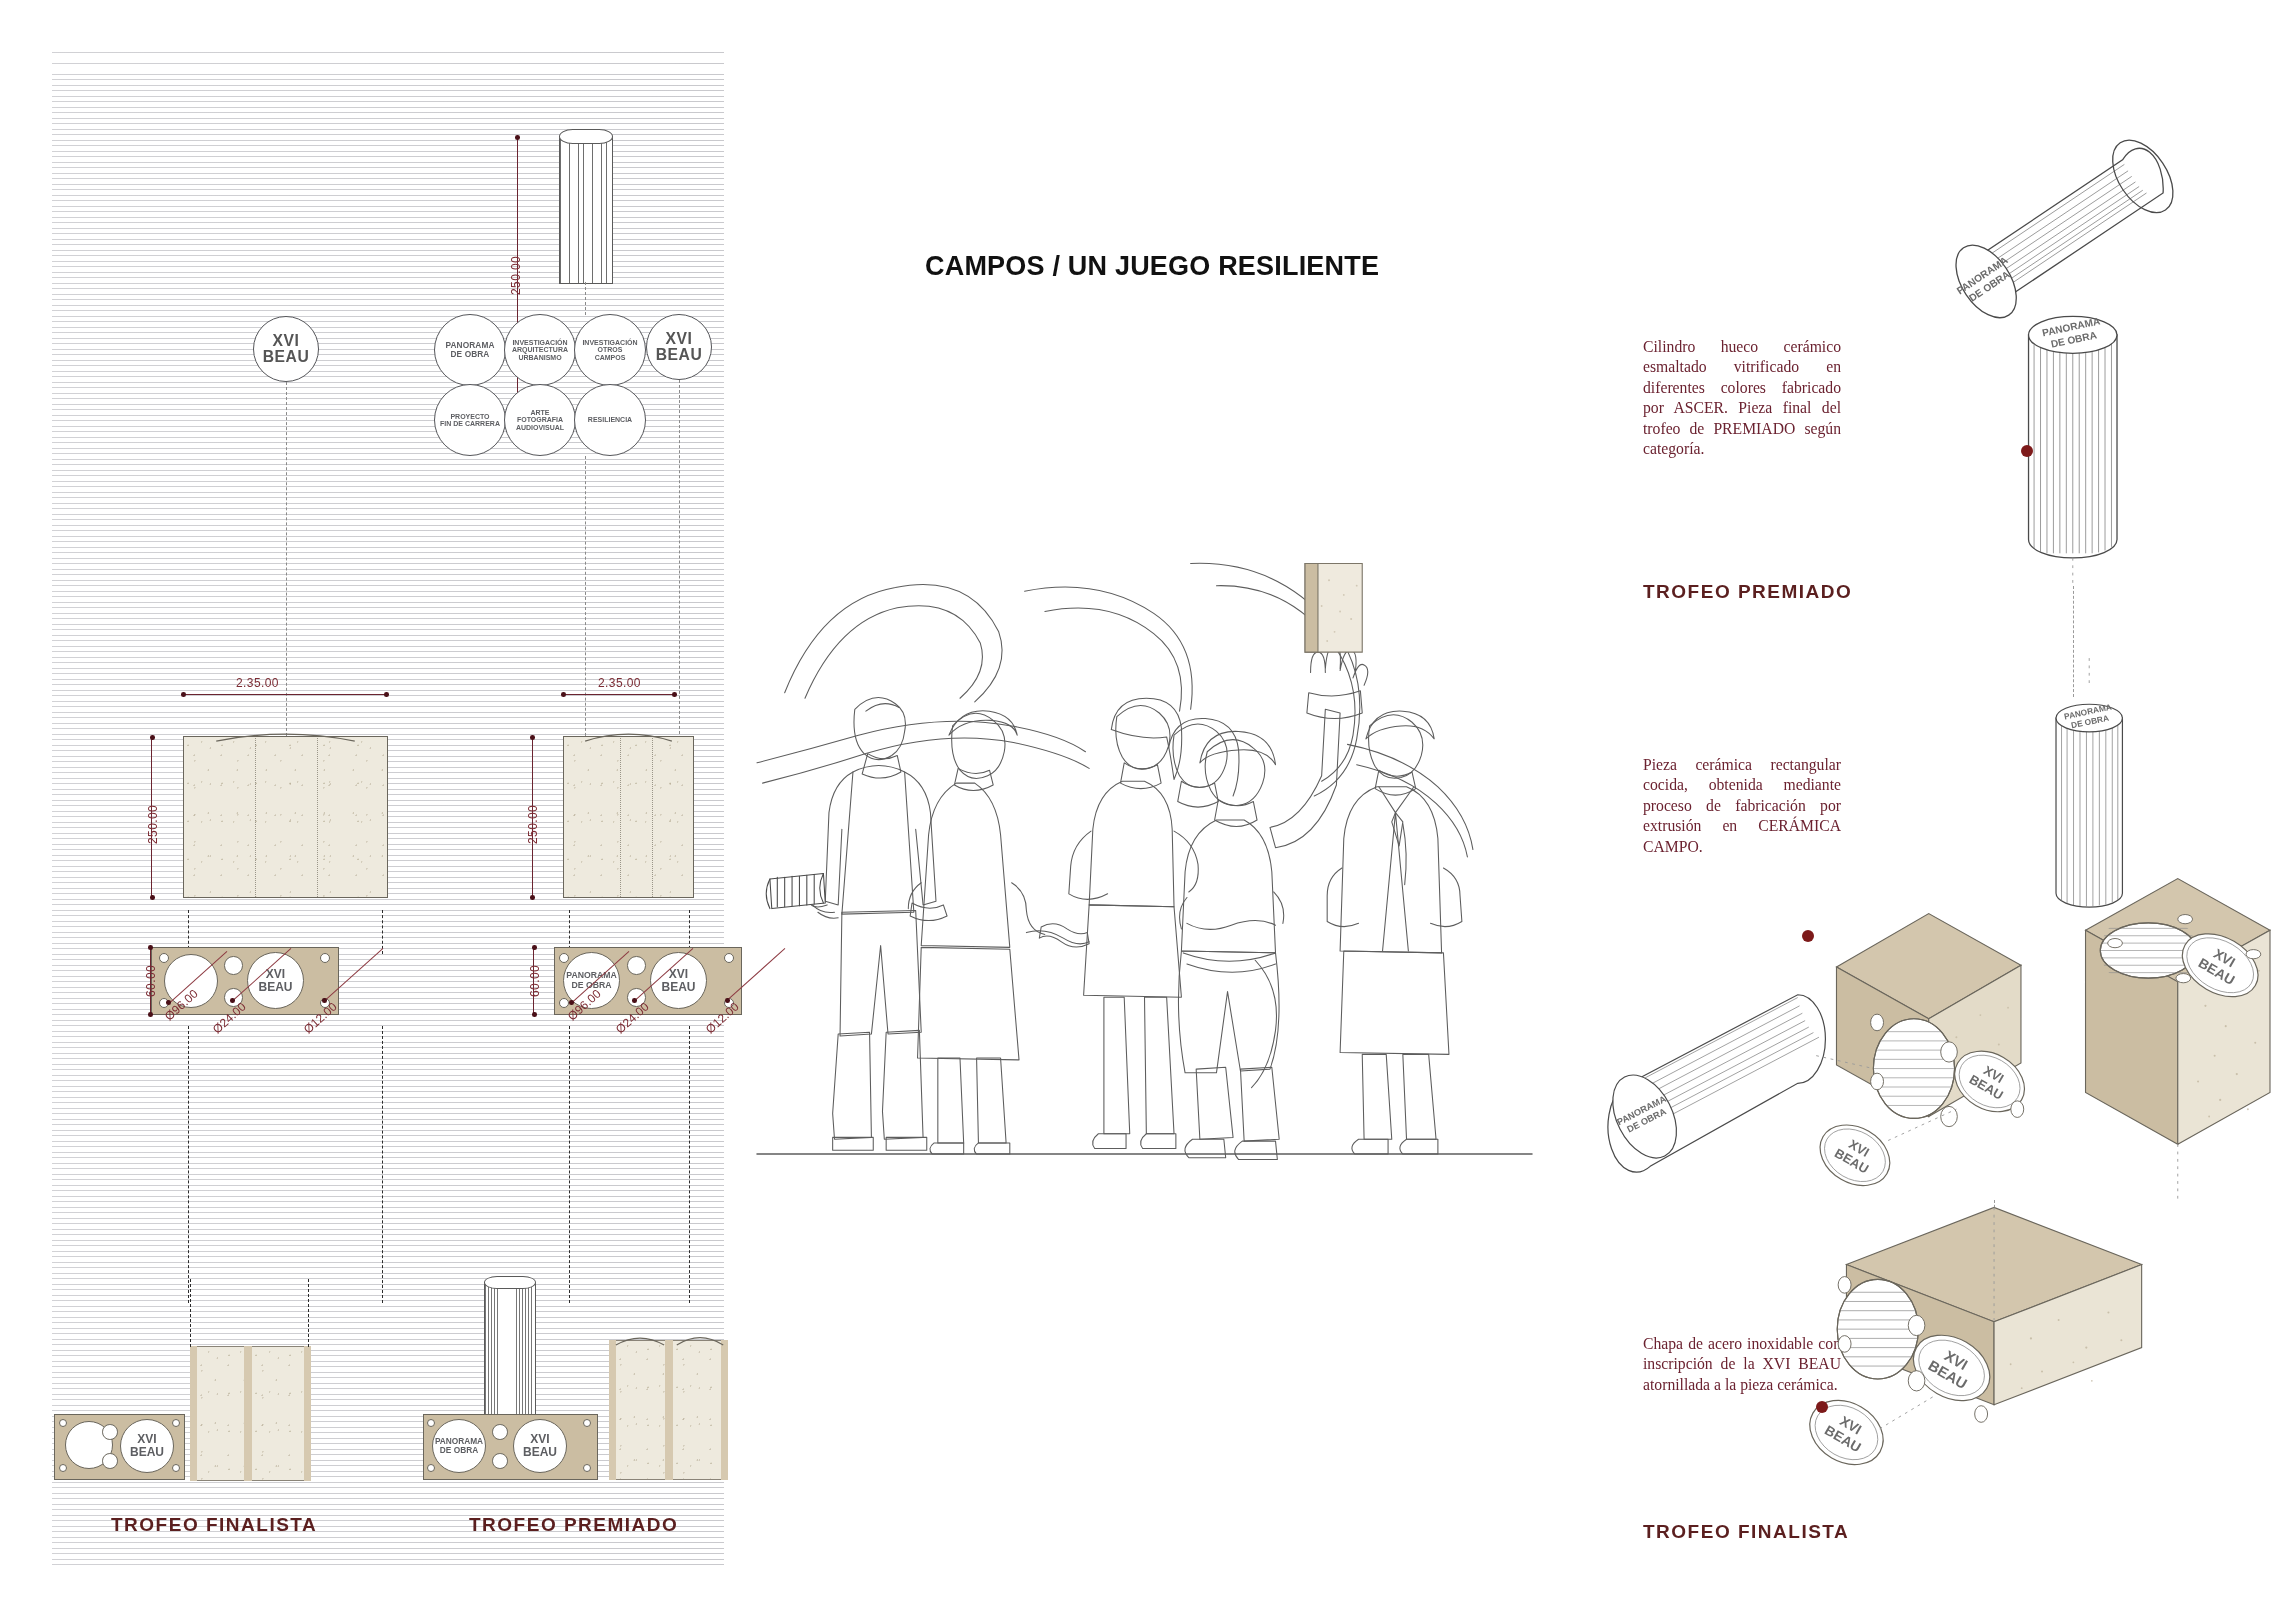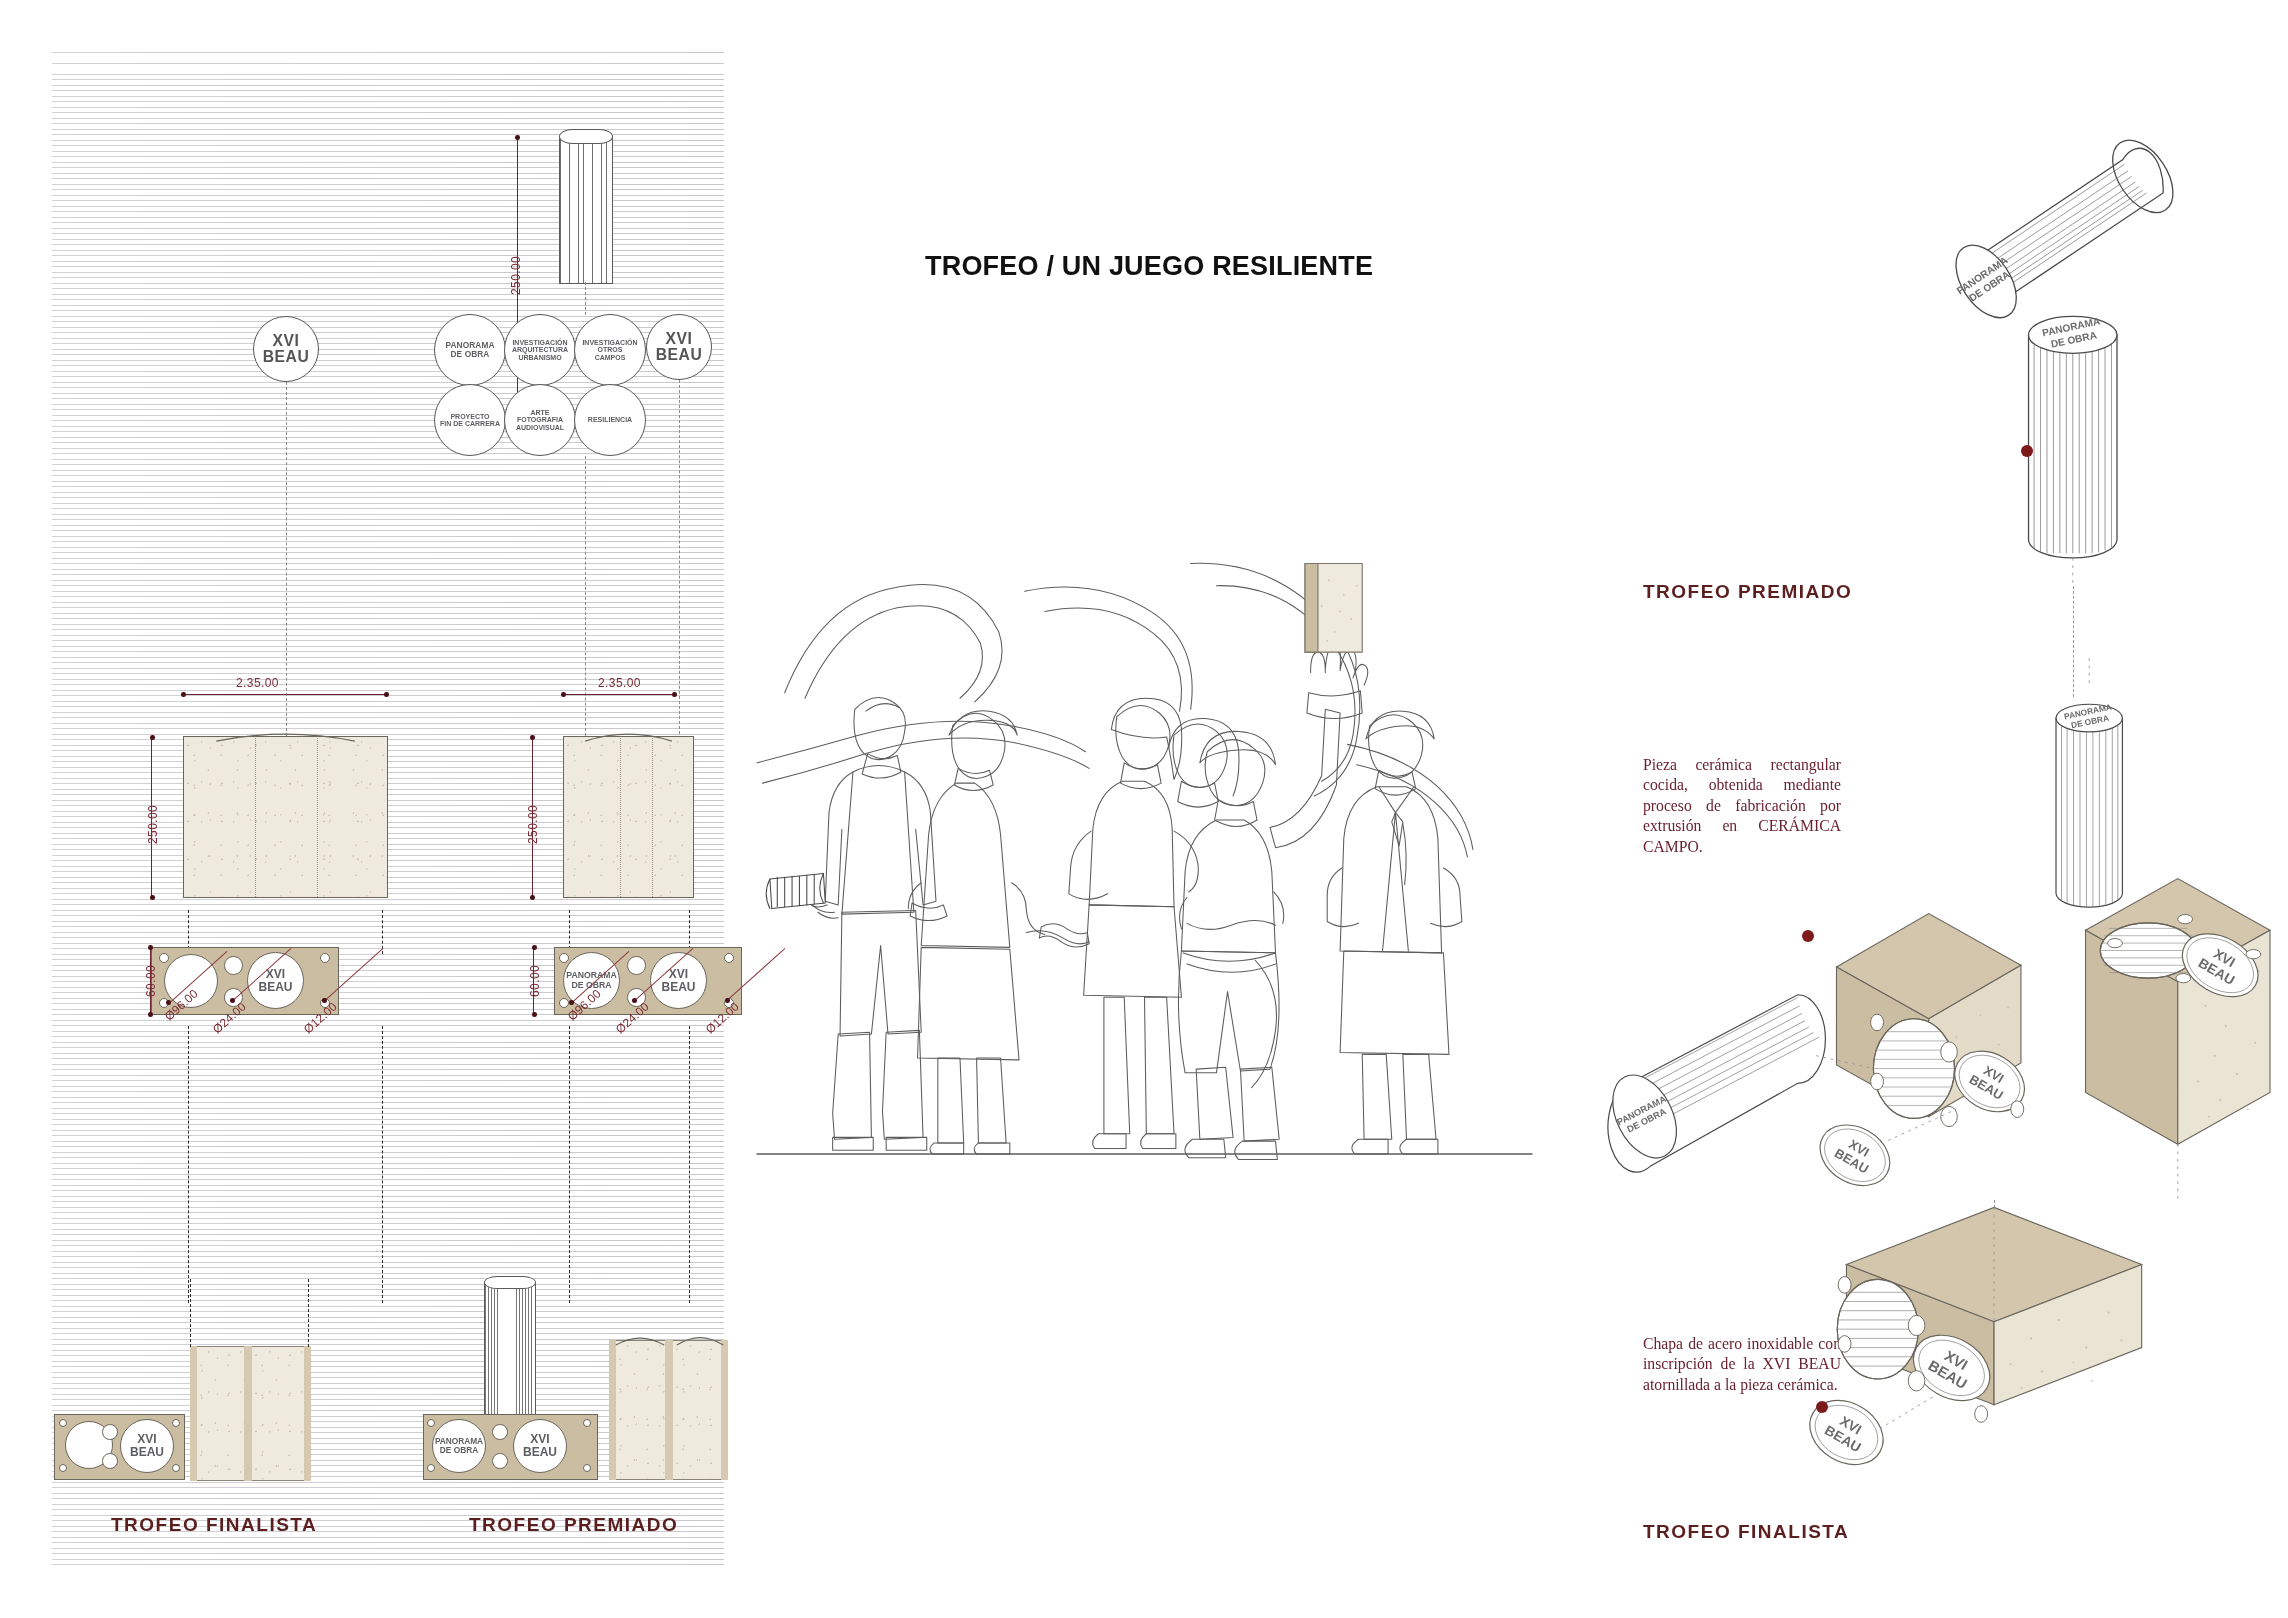--- a/index.html
+++ b/index.html
@@ -333,21 +333,21 @@
   <div class="abs clay-lt" style="left:721px;top:1340px;width:6.5px;height:140px;"></div>
   <div class="abs clay-lt" style="left:665px;top:1340px;width:8.3px;height:140px;"></div>
   <div class="abs" style="left:674px;top:1333px;width:52px;height:13px;">
     <svg width="52" height="13" viewBox="0 0 56 14">
       <path d="M3 13 Q28 -3 53 13" fill="none" stroke="#6a665c" stroke-width="1.2"></path>
     </svg>
   </div>
 
   <div class="sect-cap" style="left:469px;top:1514px;">TROFEO  PREMIADO</div>
 
-  <div class="board-title" style="left:925px;top:251px;">TROFEO / UN JUEGO RESILIENTE</div>
+  <div class="board-title" style="left:925px;top:251px;">CAMPOS / UN JUEGO RESILIENTE</div>
 
   <div class="svgwrap" style="left:757px;top:554px;width:775px;height:628px;">
     <svg width="775" height="628" viewBox="0 0 840 680">
       <g fill="none" stroke="#5d5d5d" stroke-width="1.15" stroke-linejoin="round" stroke-linecap="round">
 
         <path d="M30 150 Q70 50 150 36 Q230 20 262 84 Q276 124 236 160"></path>
         <path d="M52 156 Q88 72 152 58 Q216 46 242 96 Q252 128 220 156"></path>
         <path d="M0 226 Q54 212 110 196 Q200 172 276 186 Q330 196 356 214"></path>
         <path d="M6 248 Q62 234 118 216 Q204 190 278 204 Q334 216 360 232"></path>
         <path d="M290 40 Q370 24 430 64 Q480 98 470 168"></path>
@@ -458,20 +458,21 @@
             <circle cx="644" cy="70" r="1.1"></circle>
           <circle cx="626" cy="84" r="1"></circle>
             <circle cx="650" cy="34" r="1"></circle>
           <circle cx="632" cy="62" r="1"></circle>
             <circle cx="618" cy="94" r="1"></circle>
         </g>
       </g>
     </svg>
   </div>
 
+  <div class="note" style="left:1643px;top:337px;">Cilindro hueco cerámico esmaltado vitrificado en diferentes colores fabricado por ASCER. Pieza final del trofeo de PREMIADO según categoría.</div>
 
   <div class="sect-cap" style="left:1643px;top:581px;">TROFEO  PREMIADO</div>
 
   <div class="note" style="left:1643px;top:755px;">Pieza cerámica rectangular cocida, obtenida mediante proceso de fabricación por extrusión en CERÁMICA CAMPO.</div>
 
   <div class="note" style="left:1643px;top:1334px;">Chapa de acero inoxidable con inscripción de la XVI BEAU atornillada a la pieza cerámica.</div>
 
   <div class="sect-cap" style="left:1643px;top:1521px;">TROFEO  FINALISTA</div>
 
   <div class="svgwrap" style="left:1929px;top:152px;width:341px;height:434px;">

